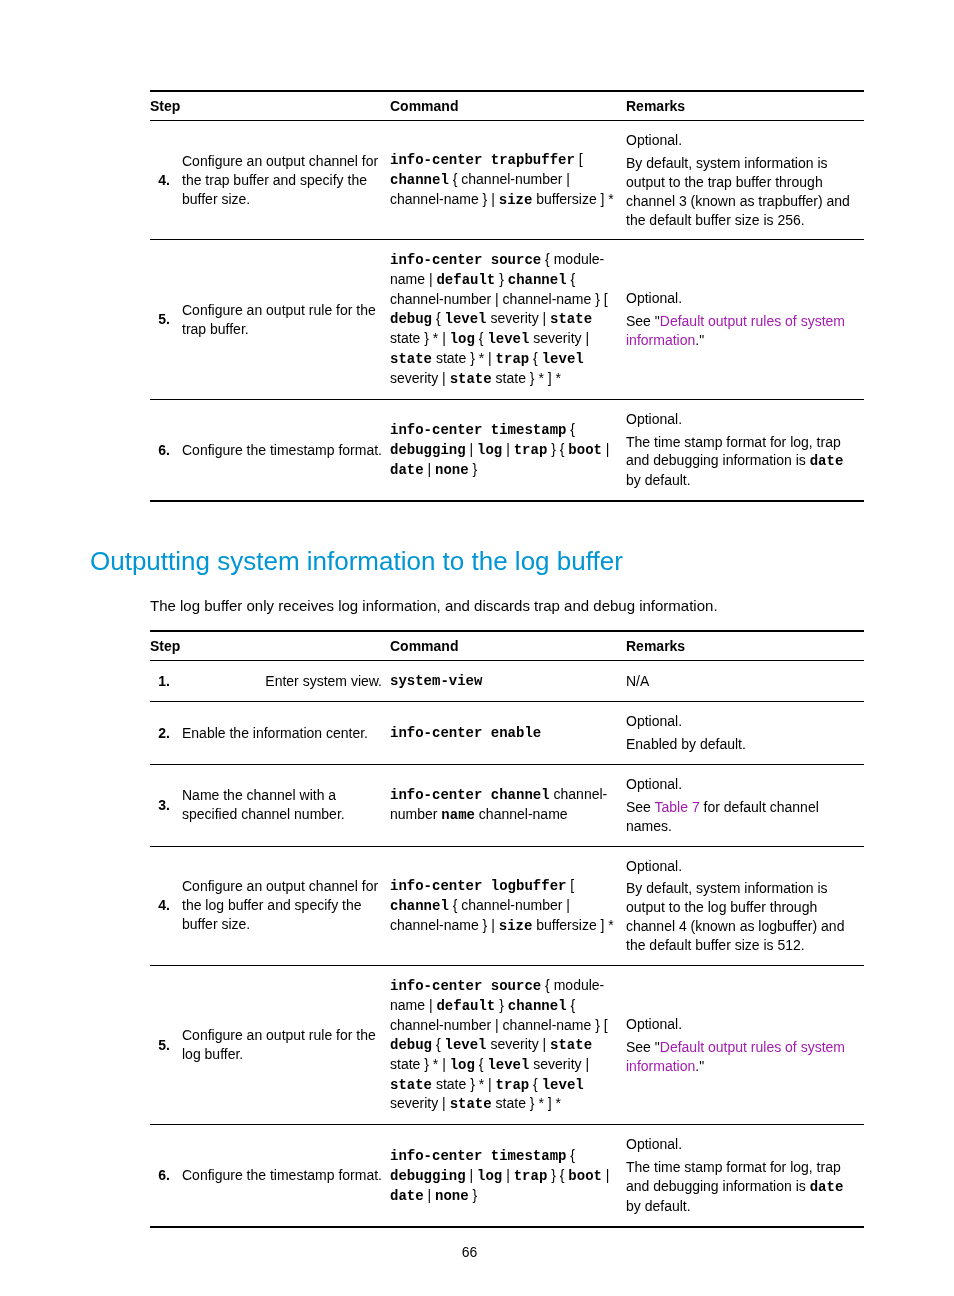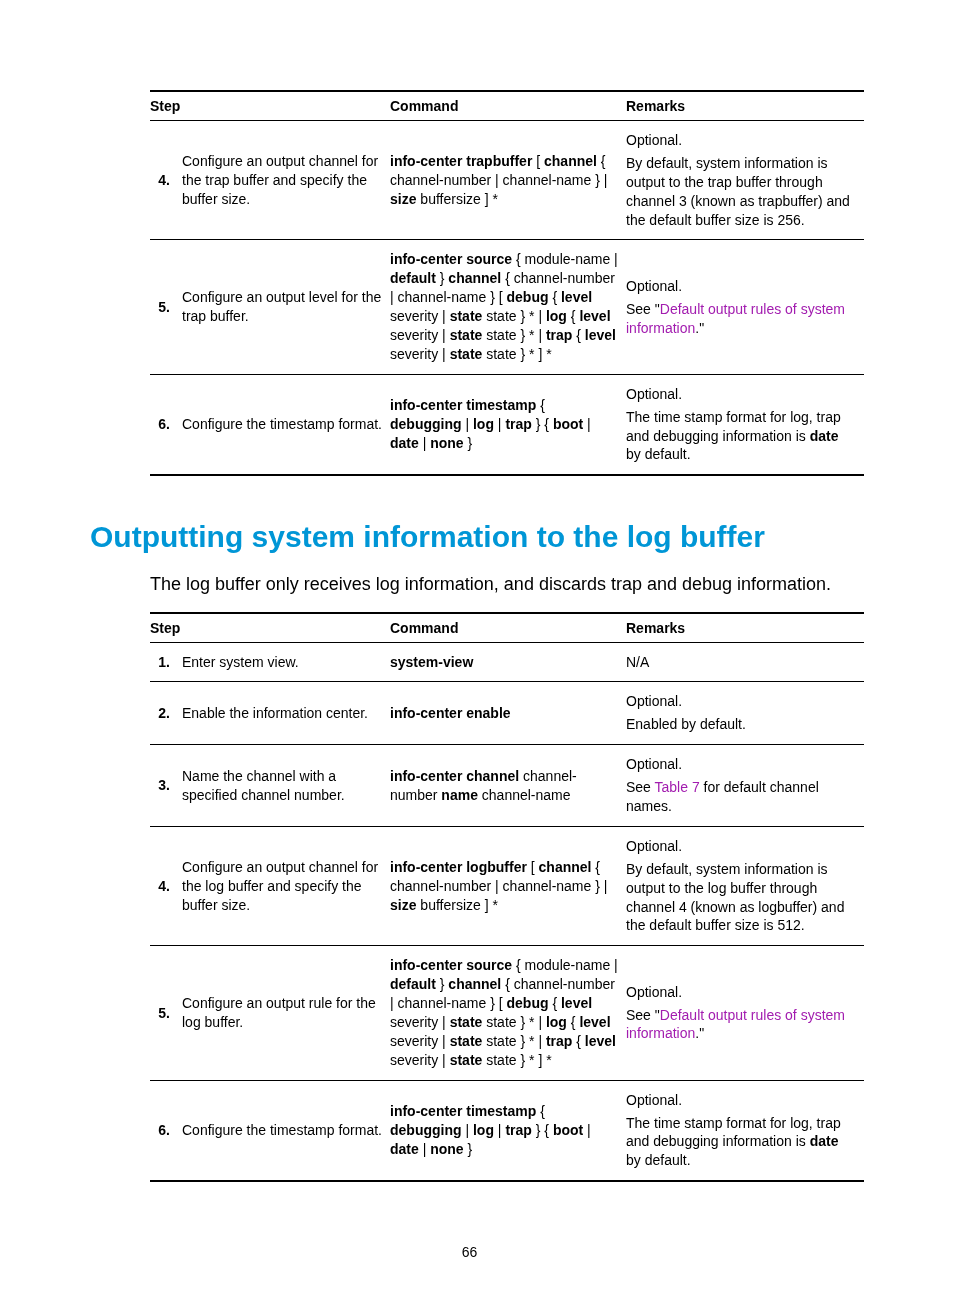--- a/index.html
+++ b/index.html
@@ -37,31 +37,31 @@
   table.cmd th.remarks { width: 230px; }
   table.cmd tbody tr { border-bottom: 1px solid #000; }
   table.cmd tbody tr:last-child { border-bottom: 2px solid #000; }
   table.cmd td {
     padding: 10px 8px 10px 0;
     vertical-align: middle;
     line-height: 1.35;
   }
   table.cmd td.num { text-align: right; font-weight:bold; padding-right:12px; vertical-align: middle; }
   .link { color: #a21caf; }
-  .b { font-weight: bold; }
+  .b { font-weight: bold; font-family: Liberation Mono, monospace; }
   .i { }
   h2.section {
-    font-size: 30px;
-    font-weight: 700;
+    font-size: 26px;
+    font-weight: 400;
     color: #0096d6;
     margin: 44px 0 18px 0;
   }
   p.body {
     margin: 0 0 14px 60px;
-    font-size: 18px;
+    font-size: 15px;
     line-height: 1.4;
     width: 700px;
   }
   .pagenum {
     position: absolute;
     bottom: 36px;
     left: 0; right: 15px;
     text-align: center;
     font-size: 14px;
   }
@@ -88,21 +88,21 @@
           <td style="width: 228px;"><span class="b">info-center trapbuffer</span><span> [ </span><span class="b">channel</span><span> { </span><span class="i">channel-number</span><span> | </span><span class="i">channel-name</span><span> } </span><span> | </span><span class="b">size</span><span> </span><span class="i">buffersize</span><span> ] *</span></td>
           <td style="width: 230px;">
             <div class="remarks-block">
               <p>Optional.</p>
               <p>By default, system information is output to the trap buffer through channel 3 (known as trapbuffer) and the default buffer size is 256.</p>
             </div>
           </td>
         </tr>
         <tr>
           <td class="num">5.</td>
-          <td style="width: 200px;">Configure an output level for the trap buffer.</td>
+          <td style="width: 200px;">Configure an output rule for the trap buffer.</td>
           <td style="width: 228px;"><span class="b">info-center source</span><span> { </span><span class="i">module-name</span><span> | </span><span class="b">default</span><span> } </span><span class="b">channel</span><span> { </span><span class="i">channel-number</span><span> | </span><span class="i">channel-name</span><span> } [ </span><span class="b">debug</span><span> { </span><span class="b">level</span><span> </span><span class="i">severity</span><span> | </span><span class="b">state</span><span> </span><span class="i">state</span><span> } * | </span><span class="b">log</span><span> { </span><span class="b">level</span><span> </span><span class="i">severity</span><span> | </span><span class="b">state</span><span> </span><span class="i">state</span><span> } * | </span><span class="b">trap</span><span> { </span><span class="b">level</span><span> </span><span class="i">severity</span><span> | </span><span class="b">state</span><span> </span><span class="i">state</span><span> } * ] *</span></td>
           <td style="width: 230px;">
             <div class="remarks-block">
               <p>Optional.</p>
               <p><span>See "</span><span class="link">Default output rules of system information</span><span>."</span></p>
             </div>
           </td>
         </tr>
         <tr>
           <td class="num">6.</td>
@@ -125,21 +125,21 @@
     <thead>
       <tr>
         <th class="step" colspan="2">Step</th>
         <th class="command">Command</th>
         <th class="remarks">Remarks</th>
       </tr>
     </thead>
     <tbody>
         <tr>
           <td class="num">1.</td>
-          <td style="width: 200px;">Enter system view.</td>
+          <td style="width: 200px; text-align: right;">Enter system view.</td>
           <td style="width: 228px;"><span class="b">system-view</span></td>
           <td style="width: 230px;">
             <div class="remarks-block">
               <p>N/A</p>
             </div>
           </td>
         </tr>
         <tr>
           <td class="num">2.</td>
           <td style="width: 200px; margin-left: 44px;">Enable the information center.</td>

